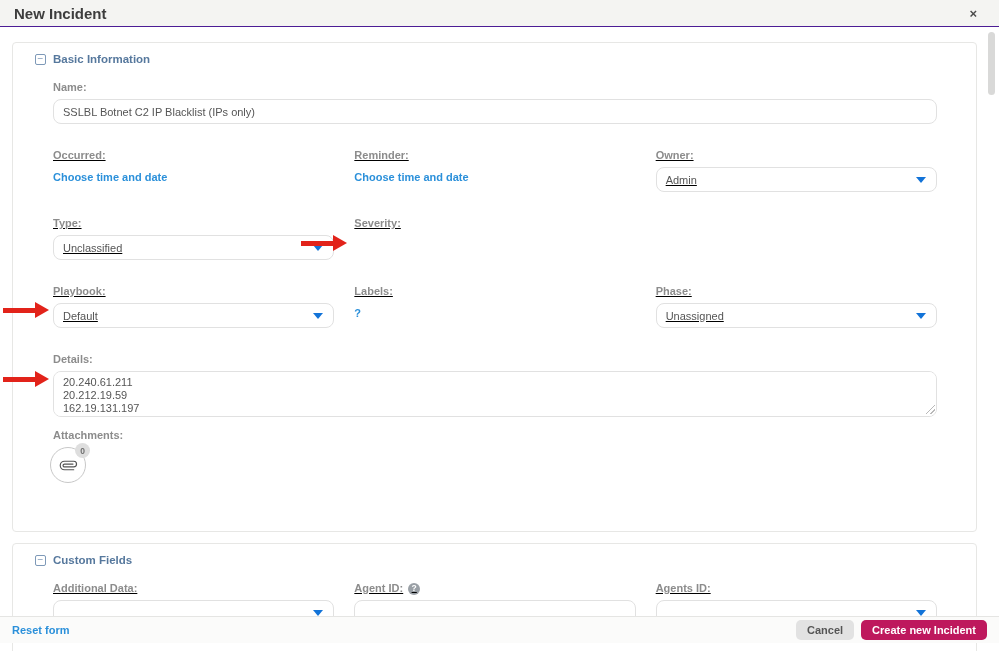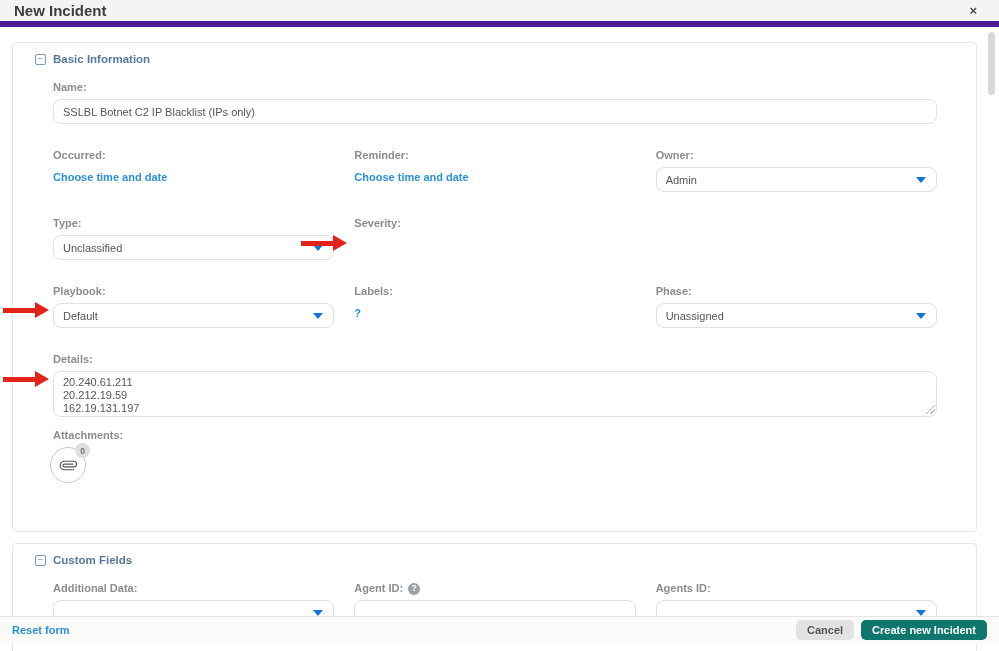--- a/index.html
+++ b/index.html
@@ -8,21 +8,21 @@
     position: relative;
     overflow: hidden;
     background: #ffffff;
     font-family: "Liberation Sans", sans-serif;
     -webkit-font-smoothing: antialiased;
   }
   
   .titlebar {
     height: 27px;
     background: #f4f4f2;
-    border-bottom: 6px solid #4c1d95;
+    border-bottom: 1px solid #4c1d95;
     display: flex;
     align-items: center;
     justify-content: space-between;
     padding: 0 14px 0 14px;
   }
   .dialog-title { font-size: 15px; font-weight: 700; color: #3d3d3d; }
   .close { font-size: 13px; font-weight: 700; color: #4c4c4c; cursor: pointer; padding: 0 8px; }
   
   .panel {
     margin-left: 12px;
@@ -39,21 +39,21 @@
     width: 11px; height: 11px;
     border: 1px solid #7e99b8; border-radius: 2px;
     color: #7e99b8; font-size: 10px; line-height: 8px;
     display: flex; align-items: center; justify-content: center;
     flex: 0 0 auto;
   }
   .section-title { font-size: 11.5px; font-weight: 700; color: #56789d; }
   
   .row { margin-top: 25px; }
   .row-first { margin-top: 16px; }
-  .grid3 { display: grid; grid-template-columns: 1fr 1fr 1fr; column-gap: 20px; }
+  .grid3 { display: grid; grid-template-columns: 1fr 1fr 1fr; column-gap: 20px; text-decoration: underline; }
   .field label {
     display: flex; align-items: center; gap: 5px;
     font-size: 11px; font-weight: 700; color: #8c8c8c;
     margin-bottom: 5px; line-height: 13px;
   }
   .control {
     height: 25px; width: 100%;
     border: 1px solid #e1e1e1; border-radius: 8px;
     background: #fff;
     font-size: 11px; color: #555;
@@ -129,21 +129,21 @@
   }
   .footer .link { margin-top: 0; }
   .footer-buttons { display: flex; gap: 7px; }
   .btn {
     font-family: "Liberation Sans", sans-serif;
     font-size: 11px; font-weight: 700;
     border: none; border-radius: 5px;
     padding: 4px 11px; cursor: pointer;
   }
   .btn-cancel { background: #e2e2e2; color: #555; }
-  .btn-primary { background: #0f766e; color: #fff; }
+  .btn-primary { background: #be185d; color: #fff; }
   
   .scroll-thumb {
     position: absolute; right: 4px; top: 32px;
     width: 7px; height: 63px; border-radius: 4px;
     background: #d9d9d8; z-index: 30; cursor: grab;
   }
 </style>
 </head>
 <body>
 

